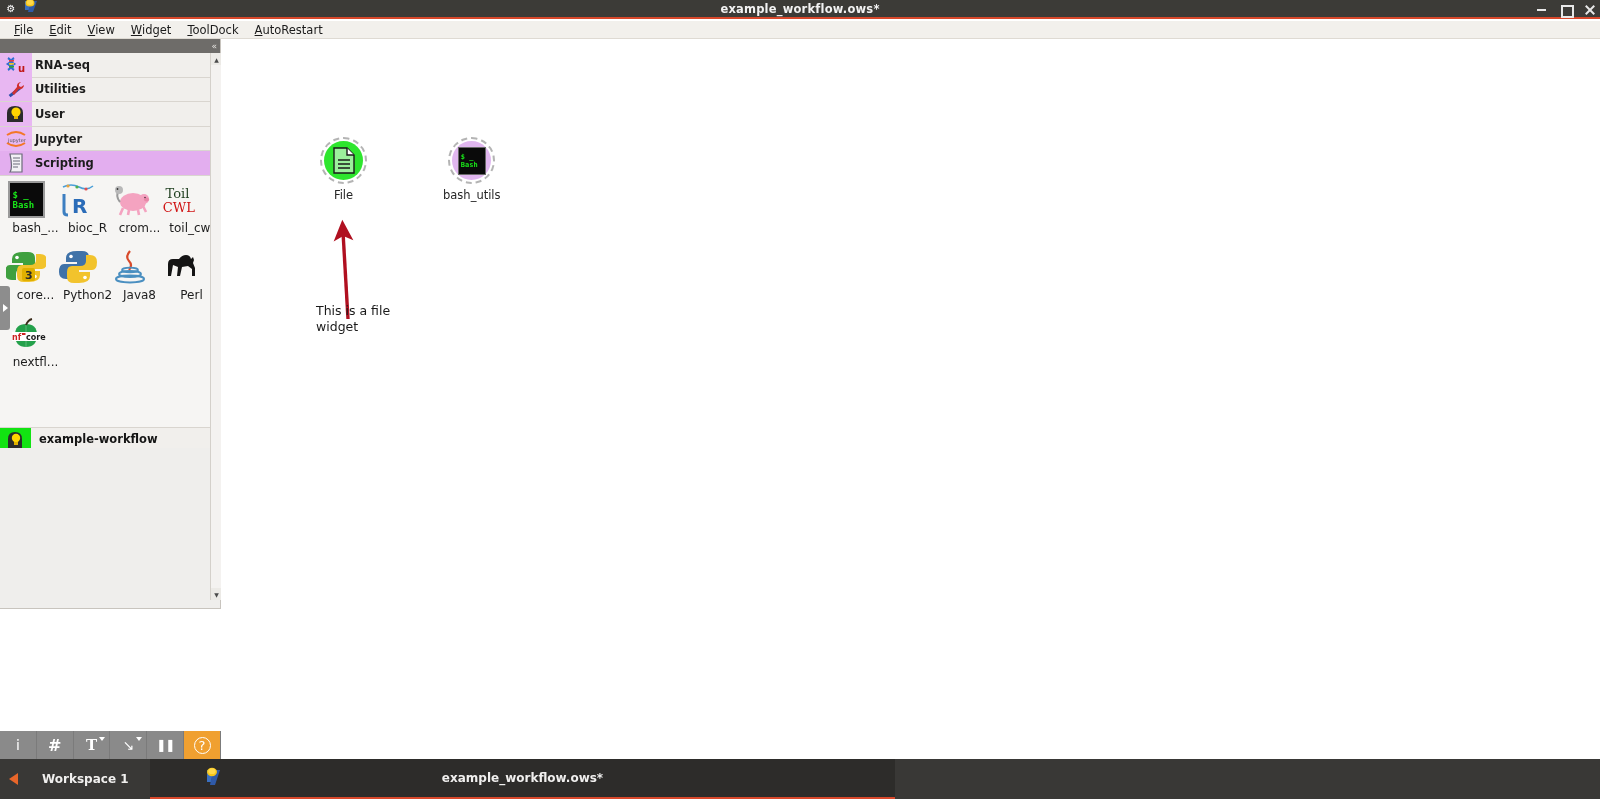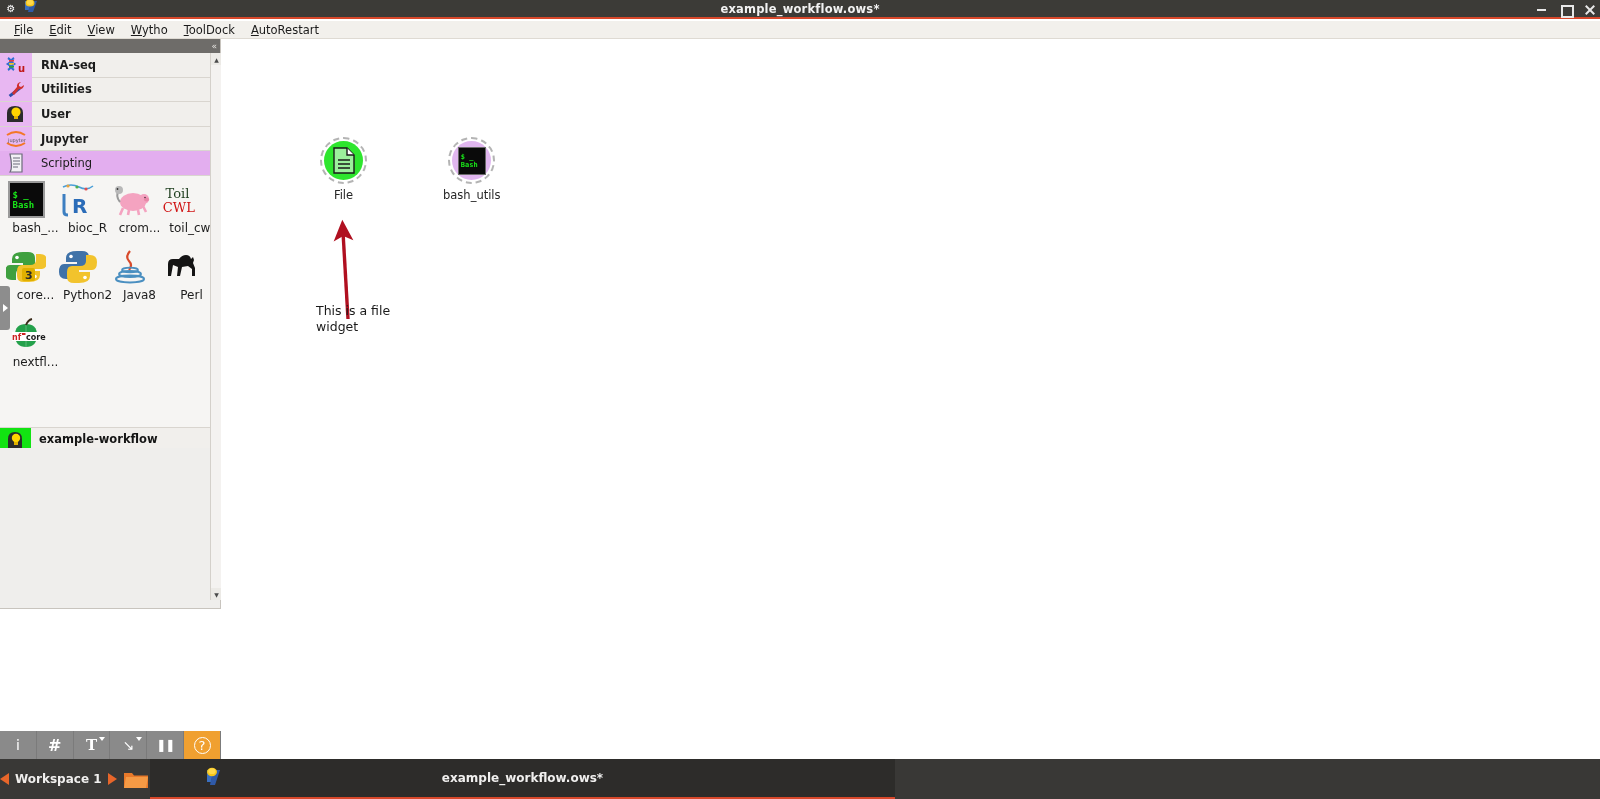--- a/index.html
+++ b/index.html
@@ -77,28 +77,28 @@
     background: #f6f5f3; overflow: hidden;
   }
 
   
   .cat-row {
     height: 24.6px; display: flex; align-items: center;
     border-bottom: 1px solid #d9d5cf;
     background: #f1efec; cursor: pointer;
   }
   .cat-row.selected { background: #e3aeef; }
-  .cat-row.selected .cat-label { font-weight: normal; }
+  .cat-row.selected .cat-label { font-weight: bold; }
   .cat-icon {
     width: 32px; height: 24px; flex: 0 0 32px;
     background: #e8b7f2;
     display: flex; align-items: center; justify-content: center;
   }
   .cat-row.selected .cat-icon { background: #e3aeef; }
-  .cat-label { font-size: 11.5px; font-weight: bold; color: #1c1c1c; padding-left: 9px; }
+  .cat-label { font-size: 11.5px; font-weight: bold; color: #1c1c1c; padding-left: 3px; }
 
   
   #widget-grid {
     position: relative; background: #f6f5f3;
     padding: 4px 0 0 0;
     display: flex; flex-wrap: wrap;
   }
   .wcell {
     width: 52px; height: 67px;
     display: flex; flex-direction: column; align-items: center;
@@ -195,21 +195,21 @@
     position: absolute; right: 4px; top: 6px;
     width: 0; height: 0; border-left: 3px solid transparent;
     border-right: 3px solid transparent; border-top: 4px solid #ffffff;
   }
 
   
   #taskbar {
     position: absolute; left: 0; top: 759px; width: 1600px; height: 40px;
     background: #393836; display: flex; align-items: center;
   }
-  #ws-block { display: flex; align-items: center; gap: 6px; width: 150px; }
+  #ws-block { display: flex; align-items: center; gap: 24px; padding-left: 9px; width: 150px; }
   .ws-arrow { width: 0; height: 0; cursor: pointer; }
   .ws-arrow.left  { border-top: 6px solid transparent; border-bottom: 6px solid transparent; border-right: 9px solid #e8662a; }
   .ws-arrow.right { border-top: 6px solid transparent; border-bottom: 6px solid transparent; border-left: 9px solid #e8662a; }
   #ws-label { color: #f0efee; font-size: 12px; font-weight: bold; white-space: nowrap; }
   #folder-icon { width: 26px; height: 20px; position: relative; cursor: pointer; }
   .task-win {
     height: 40px; display: flex; align-items: center; justify-content: center;
     color: #f0efee; font-size: 12px; cursor: pointer; position: relative;
   }
   #task-1 { width: 660px; }
@@ -239,21 +239,21 @@
     <div class="wbtn wbtn-min"></div>
     <div class="wbtn wbtn-max"></div>
     <div class="wbtn wbtn-close"></div>
   </div>
 </div>
 
 <div id="menubar">
   <div class="menu-item"><span class="ul">F</span><span>ile</span></div>
   <div class="menu-item"><span class="ul">E</span><span>dit</span></div>
   <div class="menu-item"><span class="ul">V</span><span>iew</span></div>
-  <div class="menu-item"><span class="ul">W</span><span>ytho</span></div>
+  <div class="menu-item"><span class="ul">W</span><span>idget</span></div>
   <div class="menu-item"><span class="ul">T</span><span>oolDock</span></div>
   <div class="menu-item"><span class="ul">A</span><span>utoRestart</span></div>
 </div>
 
 <div id="dock">
 
   <div id="dock-header">
     <span id="dock-collapse">«</span>
   </div>
 

